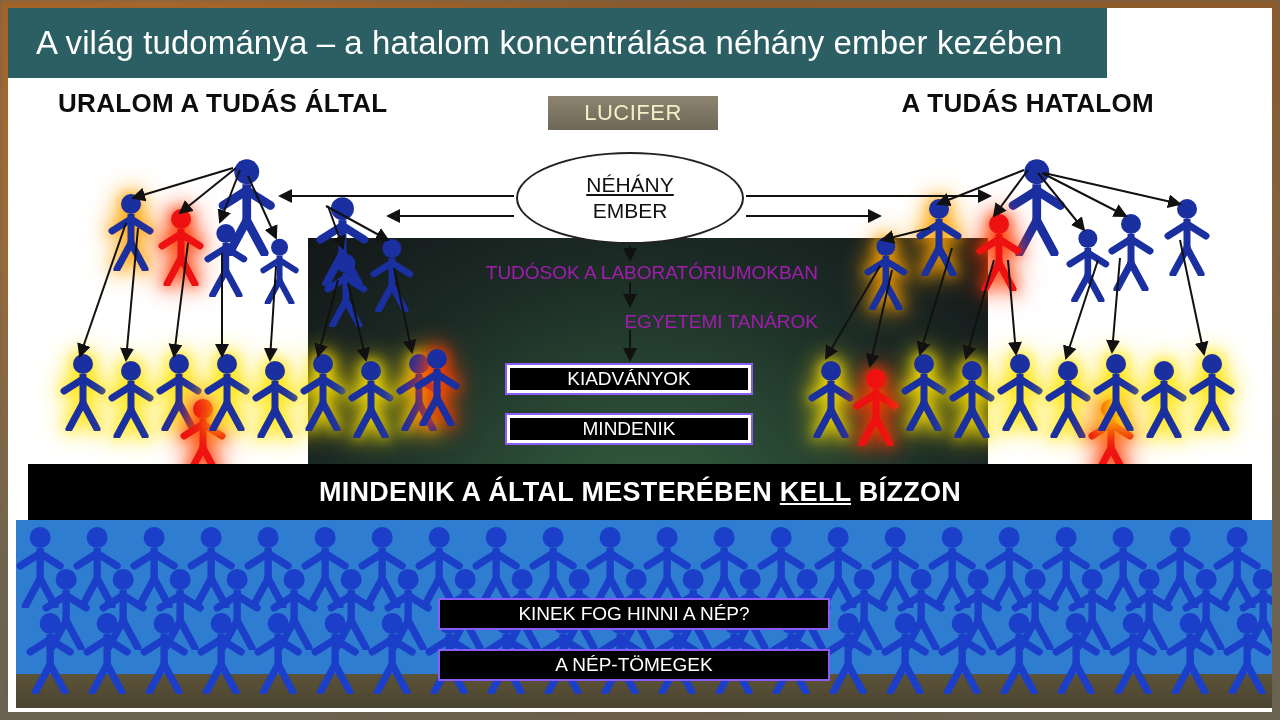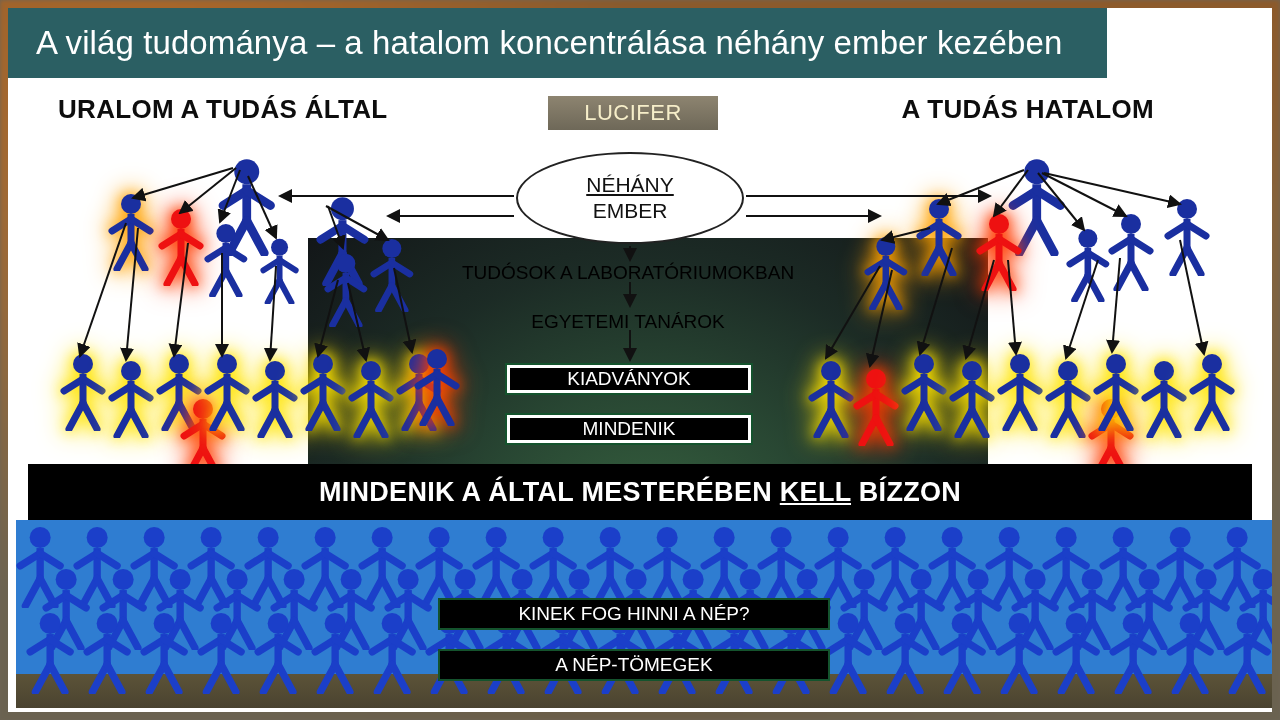--- a/index.html
+++ b/index.html
@@ -65,21 +65,21 @@
     font-size: 33px;
     font-weight: 400;
     padding-left: 28px;
     letter-spacing: .1px;
     white-space: nowrap;
   }
 
   
   .side-heading {
     position: absolute;
-    top: 86px;
+    top: 80px;
     font-size: 26px;
     font-weight: bold;
     color: #0d0d0d;
     letter-spacing: .3px;
     white-space: nowrap;
   }
   #heading-left { left: 50px; }
   #heading-right { right: 118px; }
 
   
@@ -105,35 +105,35 @@
     display: flex; flex-direction: column;
     align-items: center; justify-content: center;
     gap: 2px;
   }
   #oval-line1 { font-size: 21px; color: #111; text-decoration: underline; }
   #oval-line2 { font-size: 21px; color: #111; }
 
   
   .center-text {
     position: absolute;
-    text-align: center;
+    text-align: right;
     font-size: 19px;
-    color: #000000;
+    color: #a21caf;
     white-space: nowrap;
   }
   #lbl-scientists { left: 430px; top: 254px; width: 380px; }
   #lbl-professors { left: 430px; top: 303px; width: 380px; }
 
   .black-box {
     position: absolute;
     background: #000;
     color: #fff;
     display: flex; align-items: center; justify-content: center;
     font-size: 19px;
-    border: 2px solid #14532d;
+    border: 2px solid #8b5cf6;
     white-space: nowrap;
   }
   #box-publications { left: 497px; top: 355px; width: 248px; height: 32px; background:#000; }
   #box-doctors      { left: 497px; top: 405px; width: 248px; height: 32px; background:#000; }
   #box-publications, #box-doctors { box-shadow: 0 0 0 3px #fff inset; }
 
   
   #banner {
     position: absolute;
     left: 20px; top: 456px;

